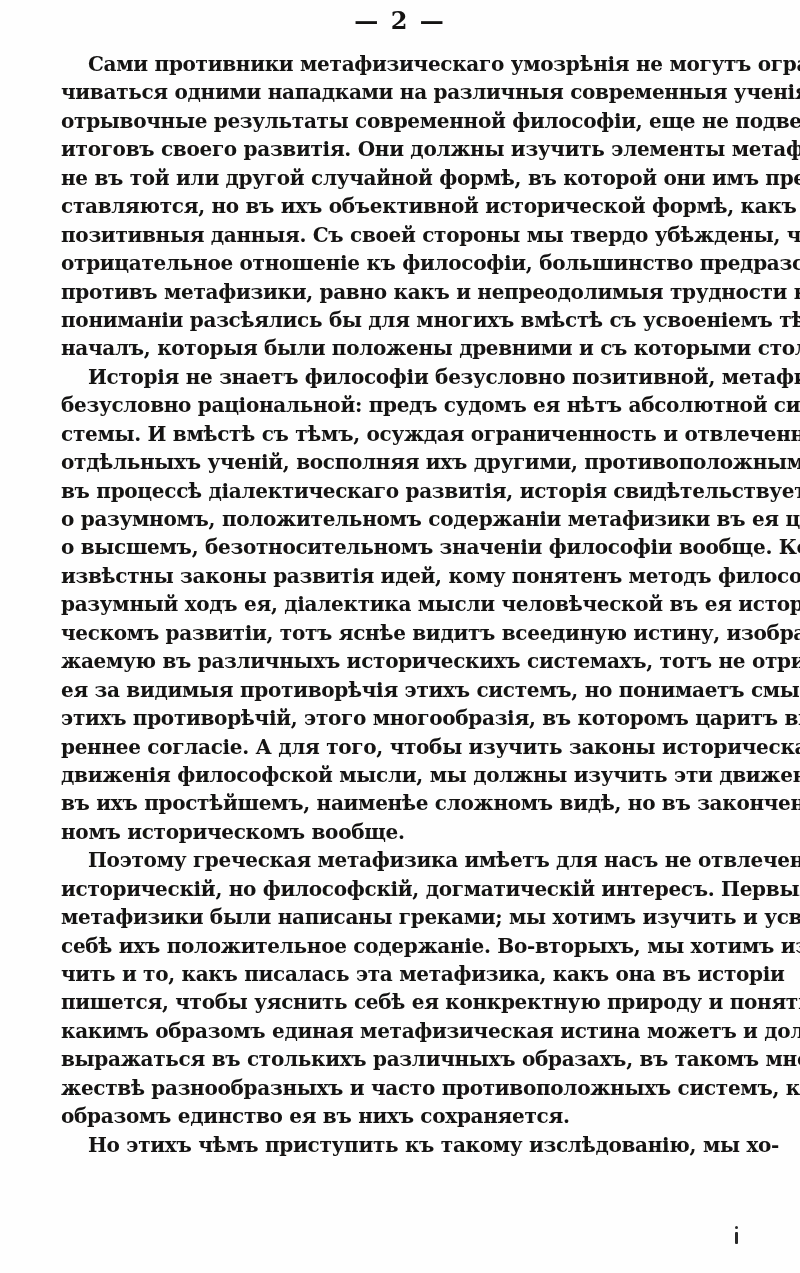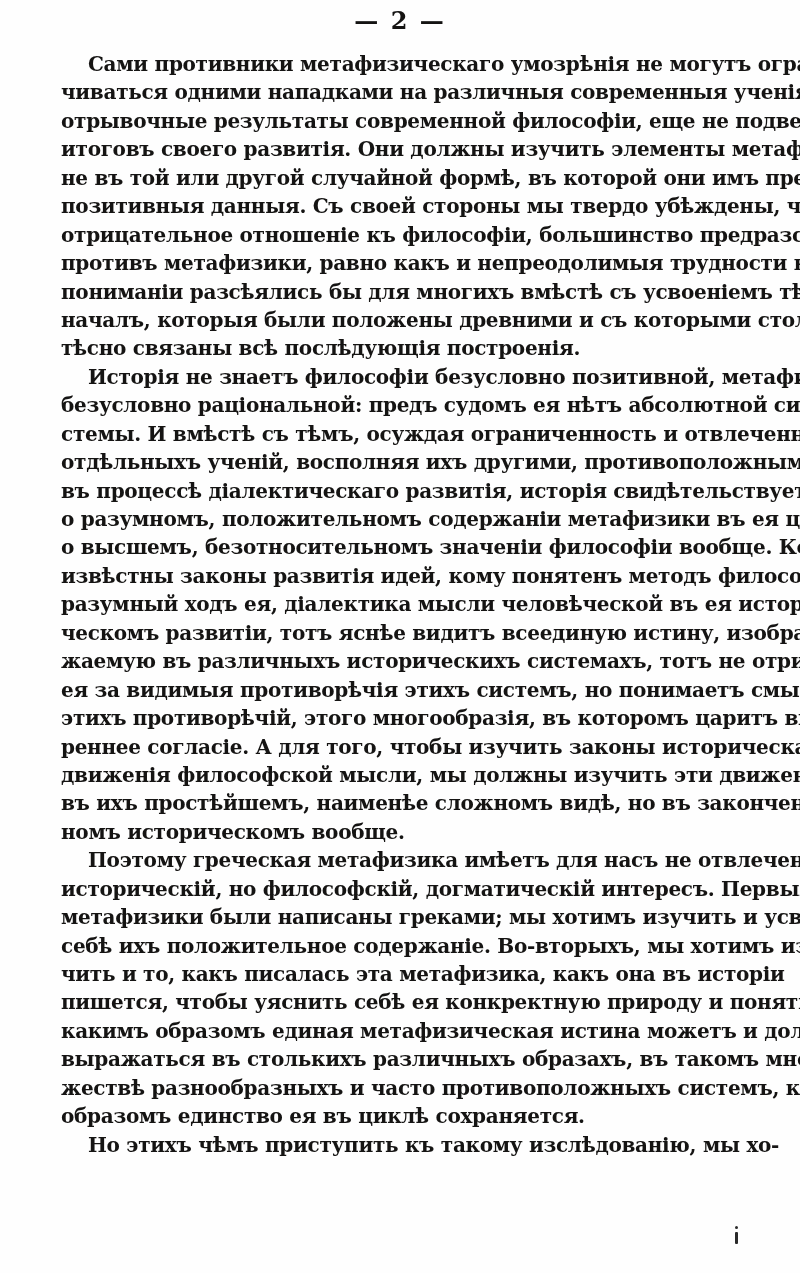--- a/index.html
+++ b/index.html
@@ -80,26 +80,26 @@
 <div class="page">
   <div class="page-header">— 2 —</div>
 
   <div class="text-block" id="text-block">
       <div class="paragraph">
         <div class="line indent">Сами противники метафизическаго умозрѣнія не могутъ ограни-</div>
         <div class="line">чиваться одними нападками на различныя современныя ученія, на</div>
         <div class="line">отрывочные результаты современной философіи, еще не подведшей</div>
         <div class="line">итоговъ своего развитія. Они должны изучить элементы метафизики</div>
         <div class="line">не въ той или другой случайной формѣ, въ которой они имъ пред-</div>
+        <div class="line">ставляются, но въ ихъ объективной исторической формѣ, какъ</div>
         <div class="line">позитивныя данныя. Съ своей стороны мы твердо убѣждены, что</div>
         <div class="line">отрицательное отношеніе къ философіи, большинство предразсудковъ</div>
         <div class="line">противъ метафизики, равно какъ и непреодолимыя трудности въ ея</div>
         <div class="line">пониманіи разсѣялись бы для многихъ вмѣстѣ съ усвоеніемъ тѣхъ</div>
         <div class="line">началъ, которыя были положены древними и съ которыми столь</div>
-        <div class="line endline">тѣсно связаны всѣ послѣдующія построенія.</div>
       </div>
       <div class="paragraph">
         <div class="line indent">Исторія не знаетъ философіи безусловно позитивной, метафизики</div>
         <div class="line">безусловно раціональной: предъ судомъ ея нѣтъ абсолютной си-</div>
         <div class="line">стемы. И вмѣстѣ съ тѣмъ, осуждая ограниченность и отвлеченность</div>
         <div class="line">отдѣльныхъ ученій, восполняя ихъ другими, противоположными</div>
         <div class="line">въ процессѣ діалектическаго развитія, исторія свидѣтельствуетъ</div>
         <div class="line">о разумномъ, положительномъ содержаніи метафизики въ ея цѣломъ,</div>
         <div class="line">о высшемъ, безотносительномъ значеніи философіи вообще. Кому</div>
         <div class="line">извѣстны законы развитія идей, кому понятенъ методъ философіи,</div>
@@ -116,21 +116,21 @@
       <div class="paragraph">
         <div class="line indent">Поэтому греческая метафизика имѣетъ для насъ не отвлеченно-</div>
         <div class="line">историческій, но философскій, догматическій интересъ. Первыя главы</div>
         <div class="line">метафизики были написаны греками; мы хотимъ изучить и усвоить</div>
         <div class="line">себѣ ихъ положительное содержаніе. Во-вторыхъ, мы хотимъ изу-</div>
         <div class="line">чить и то, какъ писалась эта метафизика, какъ она въ исторіи</div>
         <div class="line">пишется, чтобы уяснить себѣ ея конкректную природу и понять,</div>
         <div class="line">какимъ образомъ единая метафизическая истина можетъ и должна</div>
         <div class="line">выражаться въ столькихъ различныхъ образахъ, въ такомъ мно-</div>
         <div class="line">жествѣ разнообразныхъ и часто противоположныхъ системъ, какимъ</div>
-        <div class="line endline">образомъ единство ея въ циклѣ сохраняется.</div>
+        <div class="line endline">образомъ единство ея въ нихъ сохраняется.</div>
       </div>
       <div class="paragraph">
         <div class="line indent">Но этихъ чѣмъ приступить къ такому изслѣдованію, мы хо-</div>
       </div>
     </div>
 
   <div class="ink-speck"></div>
 </div>
 
 </body></html>

